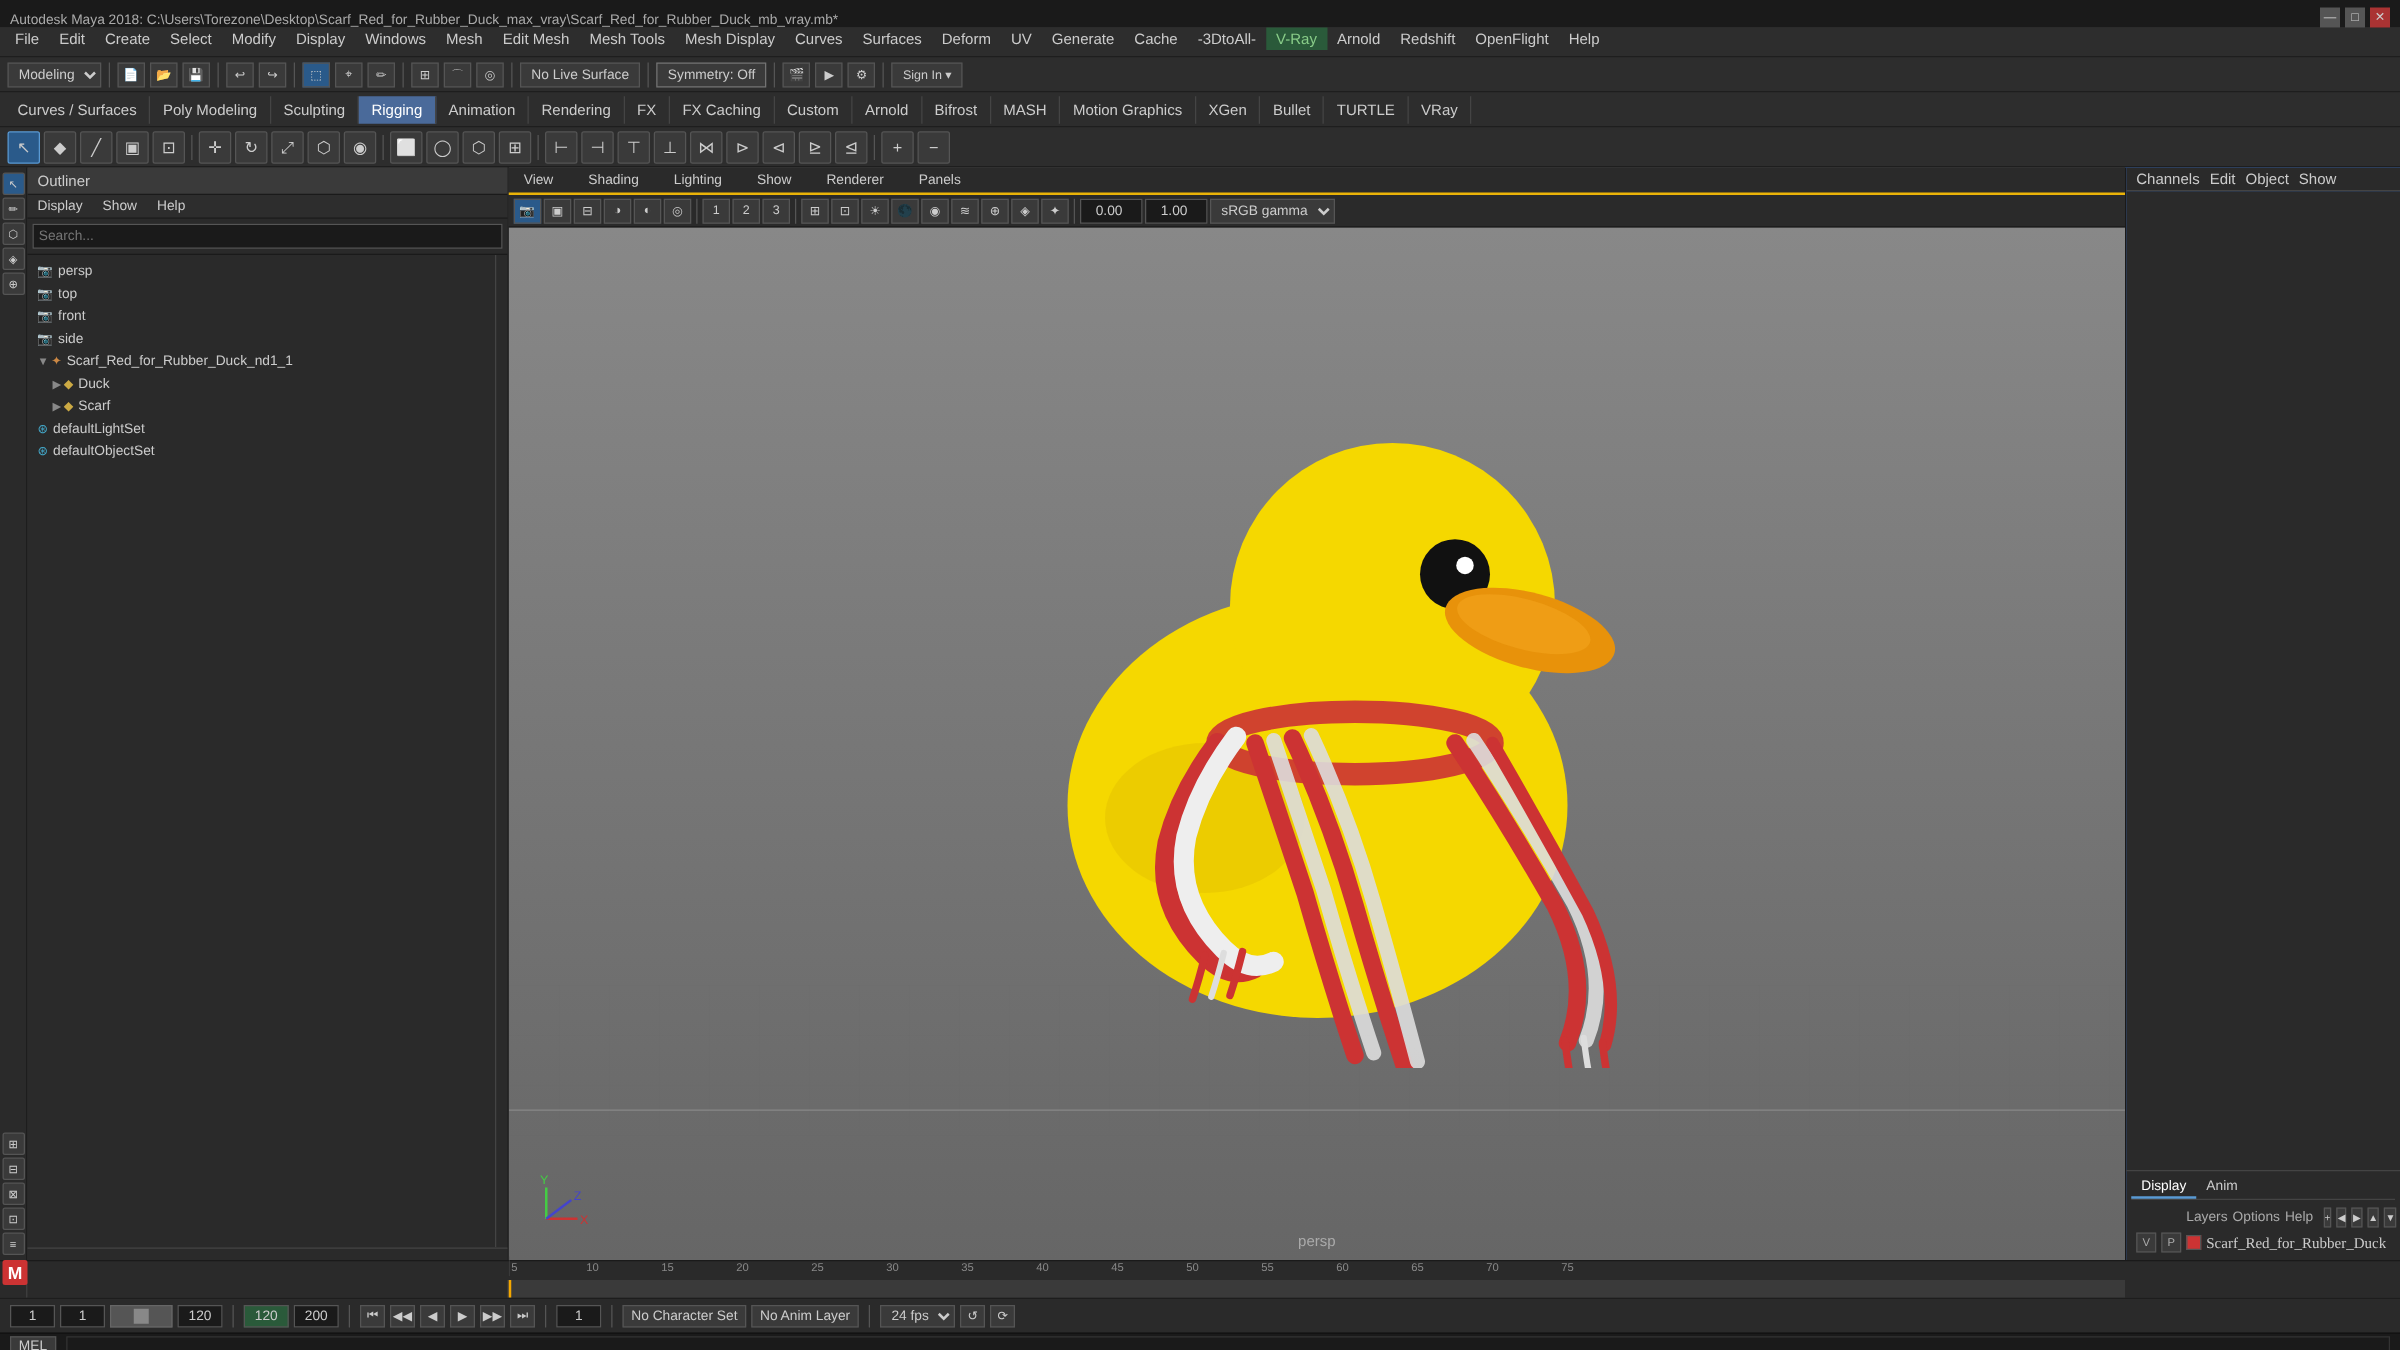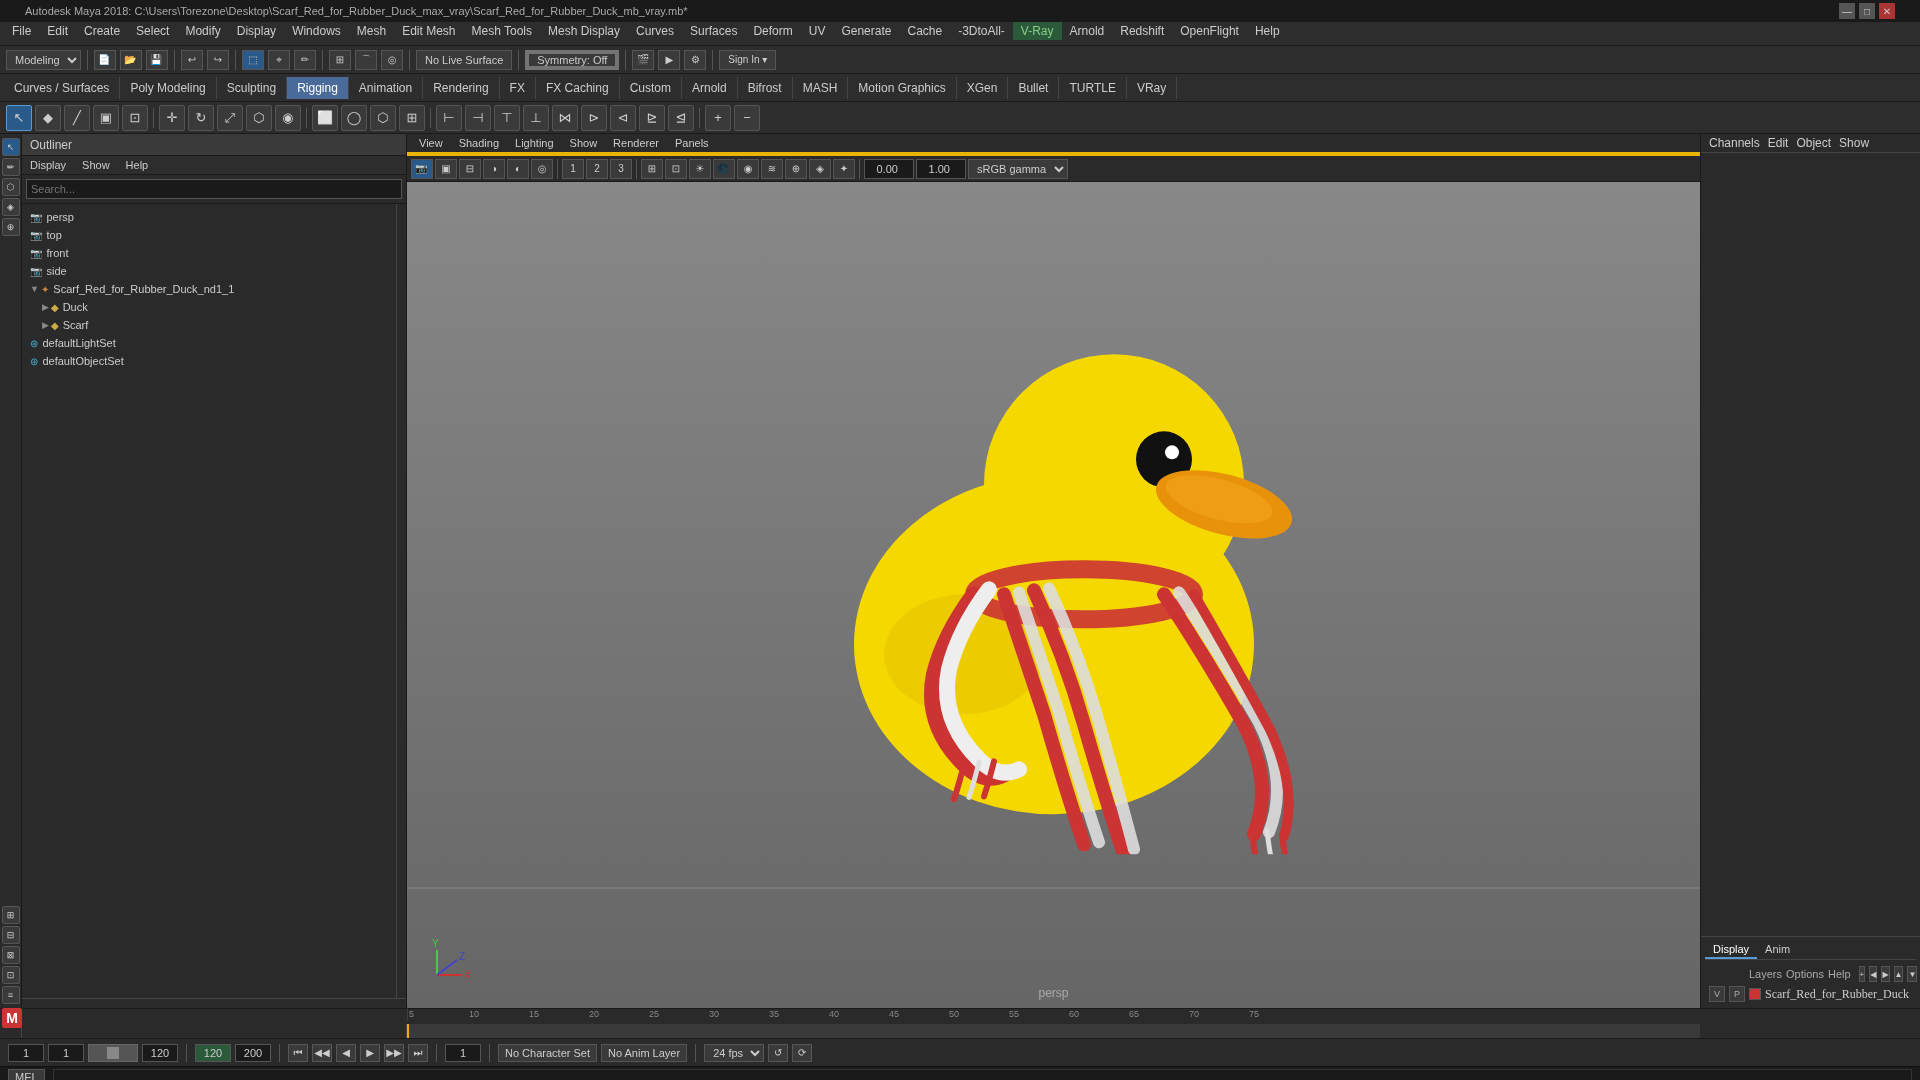--- a/index.html
+++ b/index.html
@@ -1,34 +1,34 @@
 <!DOCTYPE html>
 <html><head>
   <meta charset="utf-8">
   <style>
     * { margin: 0; padding: 0; box-sizing: border-box; }
     body { width: 1920px; height: 1080px; background: #3c3c3c; font-family: 'Segoe UI', Arial, sans-serif; font-size: 12px; color: #ccc; overflow: hidden; }
 
     
-    #title-bar { background: #1a1a1a; height: 22px; display: flex; align-items: center; padding: 0 25px; justify-content: space-between; }
+    #title-bar { background: #1a1a1a; height: 22px; display: flex; align-items: flex-end; padding: 0 8px; justify-content: space-between; }
     #title-bar .title { font-size: 11px; color: #aaa; }
     #title-bar .win-controls { display: flex; gap: 4px; }
     #title-bar .win-btn { width: 16px; height: 16px; background: #555; border: none; color: #ccc; font-size: 10px; cursor: pointer; display: flex; align-items: center; justify-content: center; }
 
     
     #menu-bar { background: #2d2d2d; height: 24px; display: flex; align-items: flex-start; padding: 0 4px; border-bottom: 1px solid #1a1a1a; }
     #menu-bar .menu-item { padding: 2px 8px; font-size: 12px; color: #ccc; cursor: pointer; white-space: nowrap; }
 
     
     #toolbar1 { background: #2d2d2d; height: 28px; display: flex; align-items: center; padding: 0 6px; gap: 4px; border-bottom: 1px solid #1a1a1a; }
     .toolbar-dropdown { background: #3a3a3a; border: 1px solid #555; color: #ccc; height: 20px; font-size: 11px; padding: 0 4px; cursor: pointer; }
     .toolbar-sep { width: 1px; height: 20px; background: #555; margin: 0 2px; }
     .tb-btn { background: #3a3a3a; border: 1px solid #555; color: #ccc; height: 20px; width: 22px; font-size: 10px; cursor: pointer; display: flex; align-items: center; justify-content: center; }
     #no-live-surface { background: #3a3a3a; border: 1px solid #555; color: #ccc; height: 20px; font-size: 11px; padding: 0 8px; cursor: pointer; }
-    #symmetry-off { background: #3a3a3a; border: 4px solid #737373; color: #ccc; height: 20px; font-size: 11px; padding: 0 8px; cursor: pointer; }
+    #symmetry-off { background: #3a3a3a; border: 1px solid #737373; color: #ccc; height: 20px; font-size: 11px; padding: 0 8px; cursor: pointer; }
 
     
     #toolbar2 { background: #2d2d2d; height: 28px; display: flex; align-items: center; padding: 0 4px; gap: 0; border-bottom: 1px solid #1a1a1a; }
     .tab-btn { padding: 4px 10px; font-size: 12px; color: #ccc; cursor: pointer; white-space: nowrap; border-right: 1px solid #444; }
     .tab-btn.active { background: #4a6a9a; color: #fff; }
 
     
     #toolbar3 { background: #2d2d2d; height: 32px; display: flex; align-items: center; padding: 0 6px; gap: 3px; border-bottom: 1px solid #1a1a1a; }
     .icon-btn { width: 26px; height: 26px; background: #3a3a3a; border: 1px solid #555; color: #ccc; font-size: 13px; cursor: pointer; display: flex; align-items: center; justify-content: center; border-radius: 2px; }
     .icon-btn.active { background: #2a5a8a; border-color: #5a9ad4; }
@@ -49,21 +49,21 @@
     #outliner-search input { width: 100%; background: #1a1a1a; border: 1px solid #555; color: #ccc; height: 20px; font-size: 11px; padding: 0 4px; }
     #outliner-tree { flex: 1; overflow-y: auto; padding: 4px 0; }
     .tree-item { display: flex; align-items: center; height: 18px; padding-left: 8px; cursor: pointer; font-size: 11px; }
     .tree-item .icon { margin-right: 4px; font-size: 10px; color: #aaa; }
     .tree-item .cam-icon { color: #88aacc; }
     .tree-item .set-icon { color: #44aacc; }
     .indent1 { padding-left: 20px; }
 
     
     #viewport { flex: 1; background: #4a4a4a; position: relative; display: flex; flex-direction: column; }
-    #viewport-menu { background: #2a2a2a; height: 22px; display: flex; align-items: center; padding: 0 4px; gap: 0; border-bottom: 4px solid #eab308; }
+    #viewport-menu { background: #2a2a2a; height: 22px; display: flex; align-items: center; padding: 0 4px; gap: 12px; border-bottom: 2px solid #eab308; }
     #viewport-menu .vm-item { padding: 2px 8px; font-size: 11px; color: #ccc; cursor: pointer; }
     #viewport-toolbar { background: #2a2a2a; height: 26px; display: flex; align-items: center; padding: 0 4px; gap: 2px; border-bottom: 1px solid #1a1a1a; }
     .vp-btn { width: 22px; height: 20px; background: #3a3a3a; border: 1px solid #555; color: #ccc; font-size: 10px; cursor: pointer; display: flex; align-items: center; justify-content: center; }
     #viewport-canvas { flex: 1; position: relative; overflow: hidden; }
     #duck-scene { width: 100%; height: 100%; background: linear-gradient(180deg, #888 0%, #777 50%, #666 100%); display: flex; align-items: center; justify-content: center; position: relative; }
     
     
     #duck-container { position: absolute; top: 50%; left: 50%; transform: translate(-50%, -55%); }
     
     #persp-label { position: absolute; bottom: 8px; left: 50%; transform: translateX(-50%); font-size: 12px; color: #aaa; }

